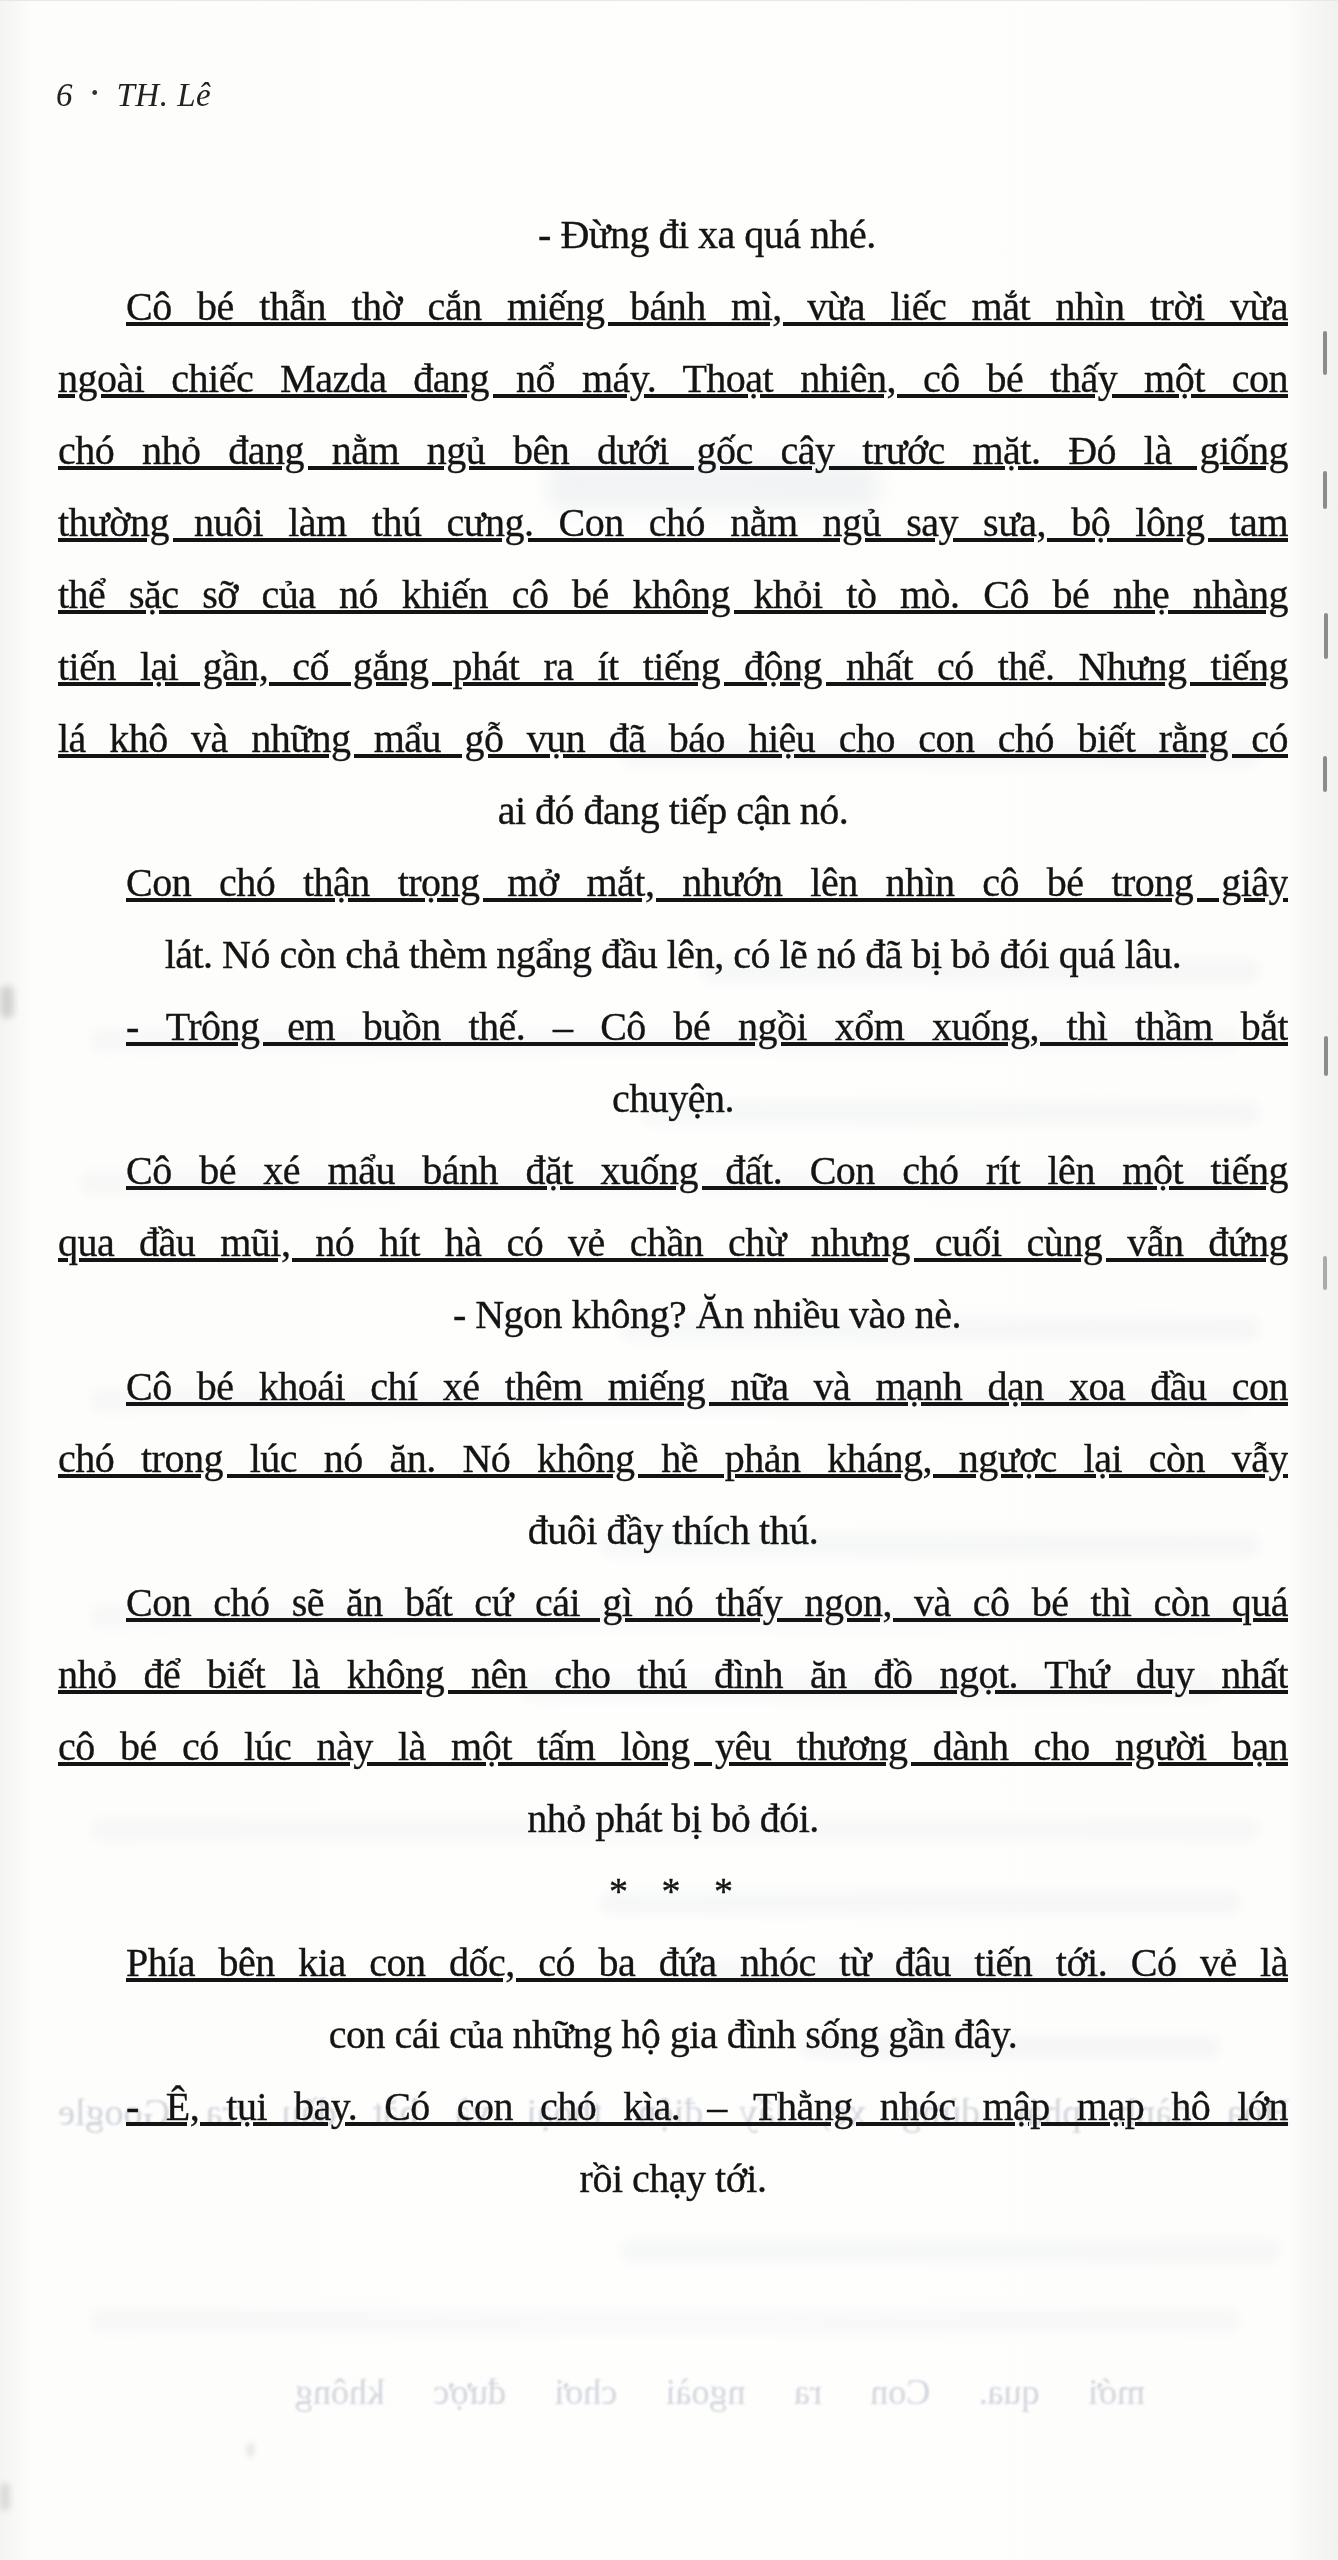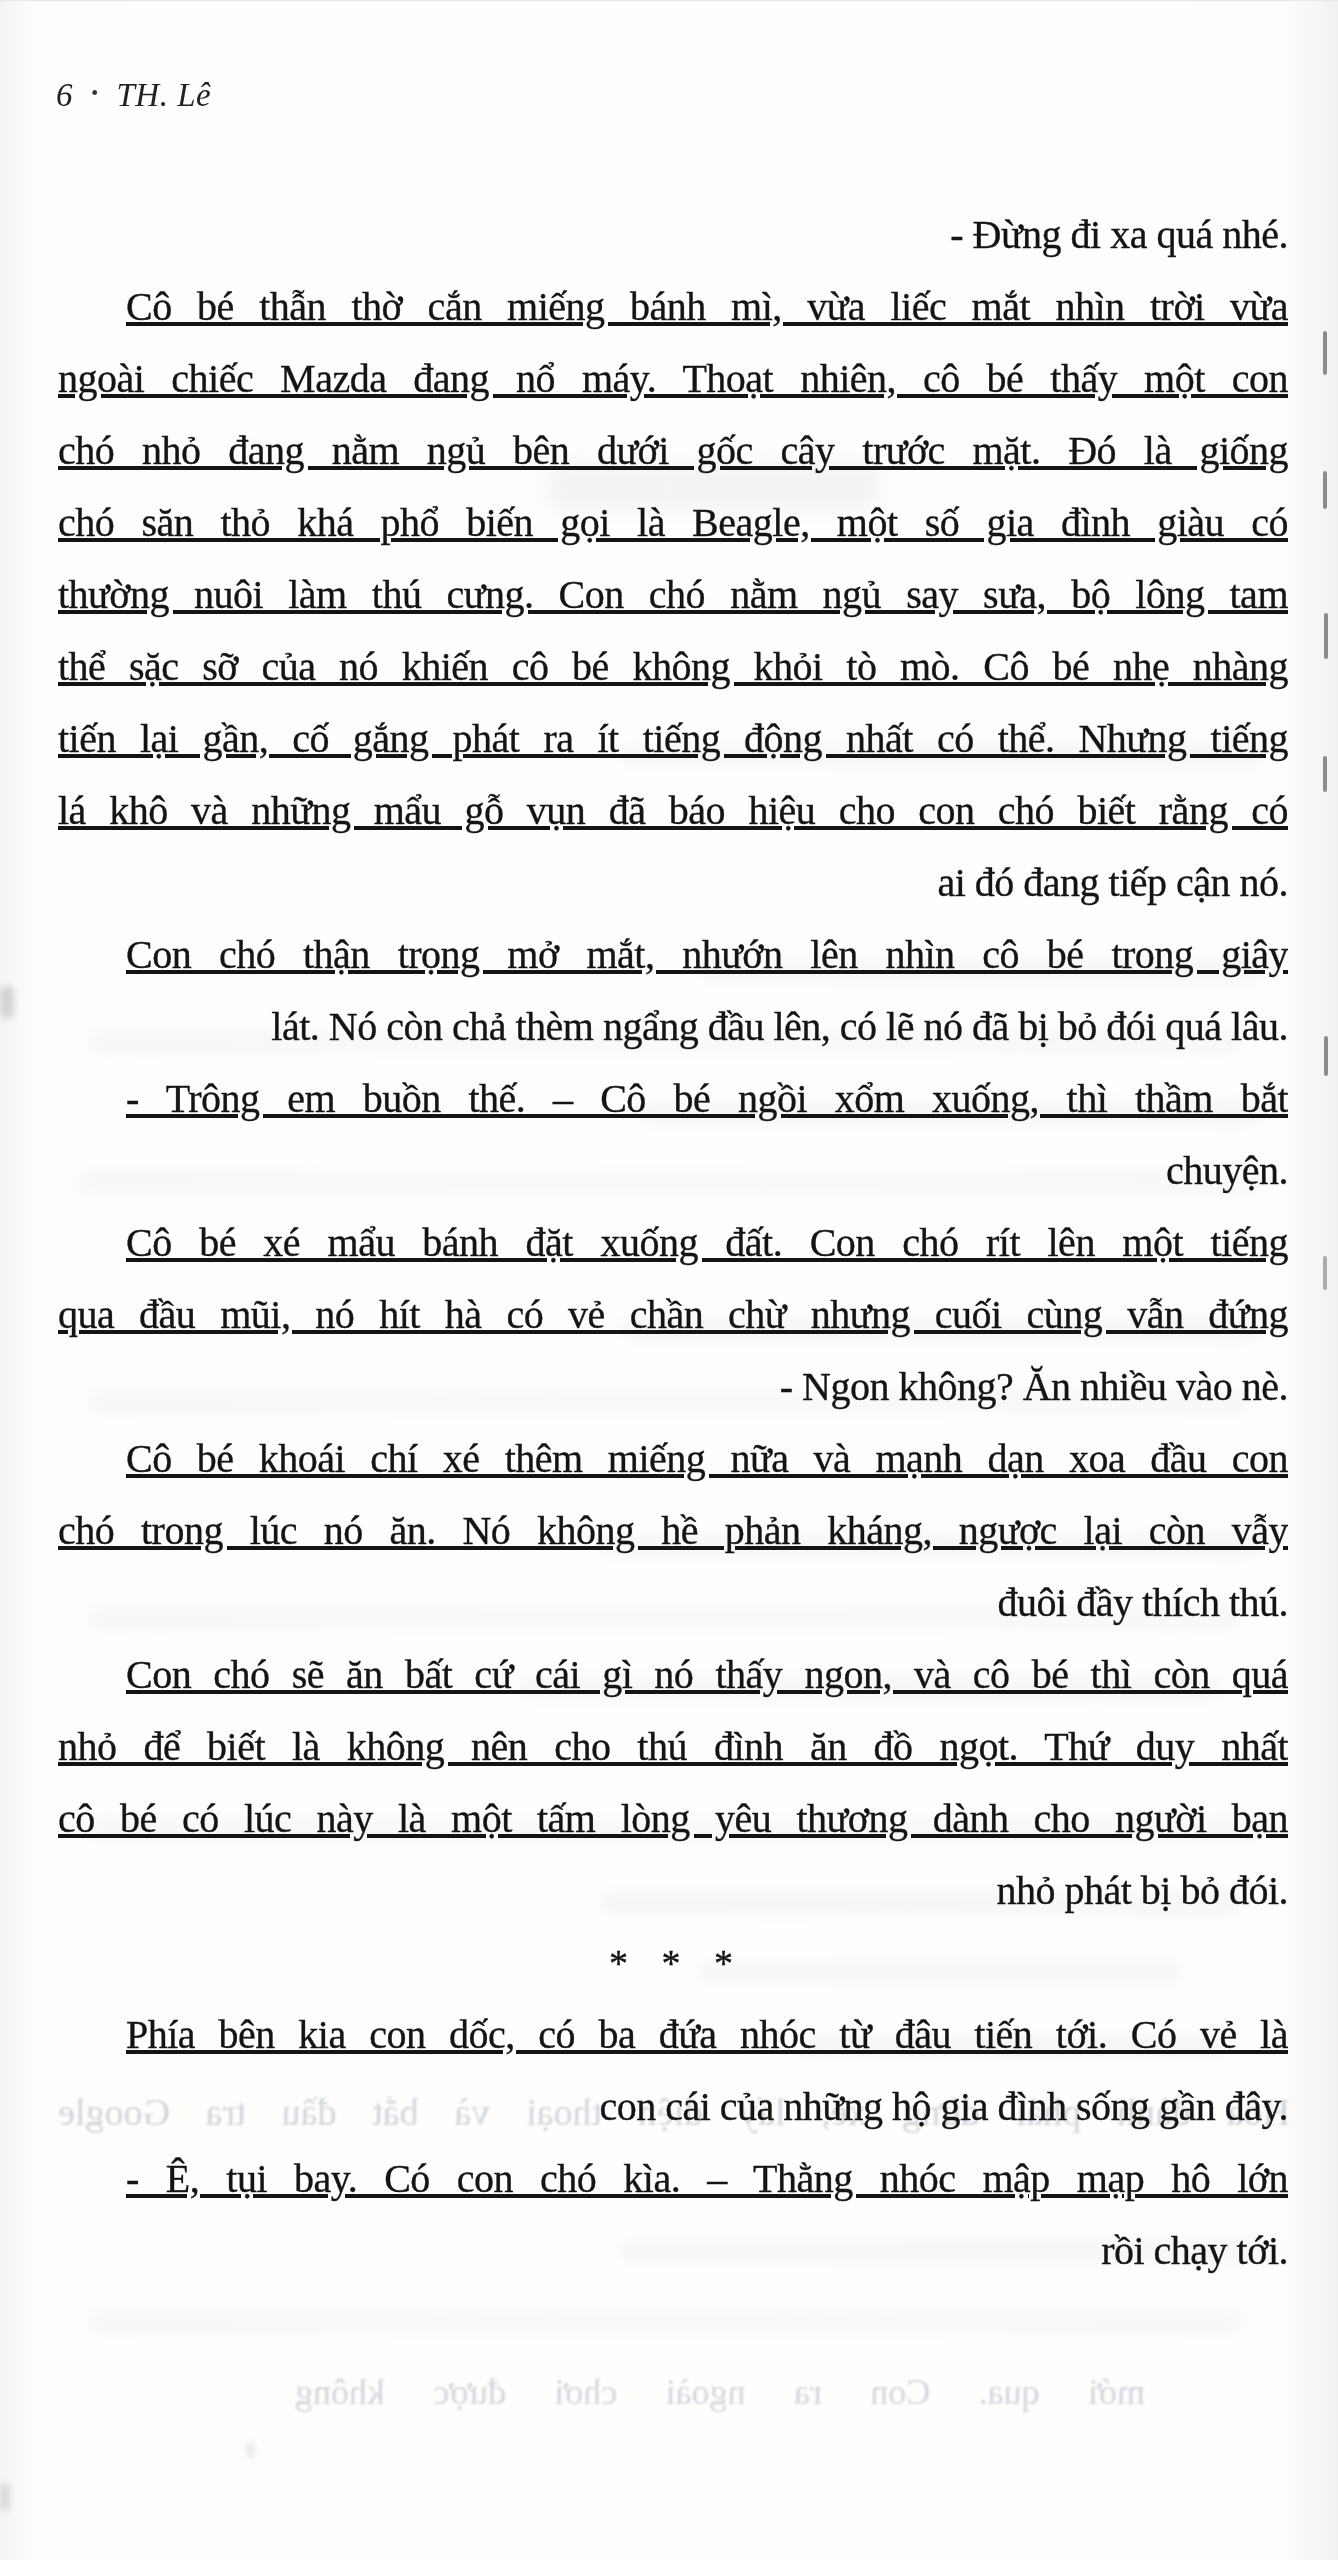--- a/index.html
+++ b/index.html
@@ -19,21 +19,21 @@
     letter-spacing:.5px;
   }
   .running-head .num{font-style:italic;margin-right:18px;}
   .running-head .dot{font-size:20px;vertical-align:6px;margin-right:18px;color:#333;}
   
   .textblock{
     position:absolute;top:198px;left:58px;width:1230px;
     font-size:40px;line-height:72px;letter-spacing:-0.5px;
     -webkit-text-stroke:0.35px #141414;
   }
-  .line{height:72px;overflow:hidden;text-align:right;}
+  .line{height:72px;overflow:hidden;text-align:center;}
   .line.fill{text-align:justify;text-align-last:justify;text-justify:inter-word;text-decoration:underline;}
   .line.ind{text-indent:68px;}
   .divider{
     height:72px;text-align:center;font-size:38px;line-height:72px;
     word-spacing:16px;letter-spacing:4px;
   }
   
   .bleed{position:absolute;pointer-events:none;}
   .bleed-text{
     color:rgba(116,128,156,.32);
@@ -90,21 +90,20 @@
 
   <div class="running-head">
     <span class="num">6</span><span class="dot">•</span><span>TH. Lê</span>
   </div>
 
   <div class="textblock">
     <div class="line ind">- Đừng đi xa quá nhé.</div>
     <div class="line ind fill">Cô bé thẫn thờ cắn miếng bánh mì, vừa liếc mắt nhìn trời vừa</div>
     <div class="line fill">ngoài chiếc Mazda đang nổ máy. Thoạt nhiên, cô bé thấy một con</div>
     <div class="line fill">chó nhỏ đang nằm ngủ bên dưới gốc cây trước mặt. Đó là giống</div>
-    <div class="line fill">chó săn thỏ khá phổ biến gọi là Beagle, một số gia đình giàu có</div>
     <div class="line fill">thường nuôi làm thú cưng. Con chó nằm ngủ say sưa, bộ lông tam</div>
     <div class="line fill">thể sặc sỡ của nó khiến cô bé không khỏi tò mò. Cô bé nhẹ nhàng</div>
     <div class="line fill">tiến lại gần, cố gắng phát ra ít tiếng động nhất có thể. Nhưng tiếng</div>
     <div class="line fill">lá khô và những mẩu gỗ vụn đã báo hiệu cho con chó biết rằng có</div>
     <div class="line">ai đó đang tiếp cận nó.</div>
     <div class="line ind fill">Con chó thận trọng mở mắt, nhướn lên nhìn cô bé trong giây</div>
     <div class="line">lát. Nó còn chả thèm ngẩng đầu lên, có lẽ nó đã bị bỏ đói quá lâu.</div>
     <div class="line ind fill">- Trông em buồn thế. – Cô bé ngồi xổm xuống, thì thầm bắt</div>
     <div class="line">chuyện.</div>
     <div class="line ind fill">Cô bé xé mẩu bánh đặt xuống đất. Con chó rít lên một tiếng</div>

